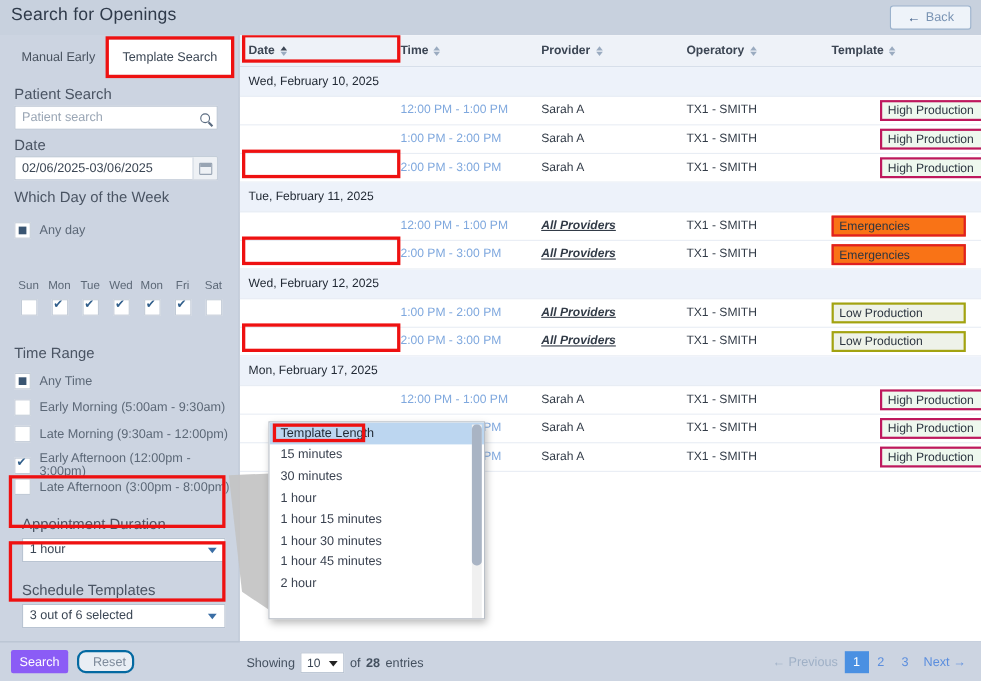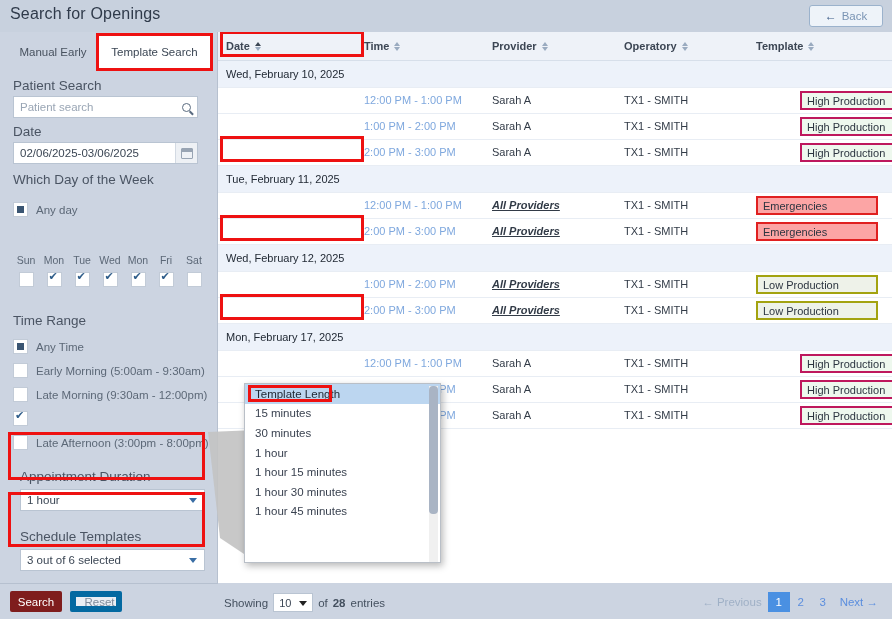--- a/index.html
+++ b/index.html
@@ -129,28 +129,28 @@
     border-right: 4px solid transparent; border-top: 5px solid #3a6ea5;
   }
 
   
   .footerbar {
     position: absolute; left: 0; top: 583px; width: 892px; height: 36px;
     background: #ccd4e1; border-top: 1px solid #b6c0cf;
   }
   .btn-search {
     position: absolute; left: 10px; top: 7px; width: 52px; height: 21px;
-    background: #7f1d1d; color: #fff; font-size: 11.5px;
+    background: #8b5cf6; color: #fff; font-size: 11.5px;
     display: flex; align-items: center; justify-content: center;
     border-radius: 2px; cursor: pointer;
   }
   .btn-reset {
     position: absolute; left: 70px; top: 7px; width: 52px; height: 21px;
     background: #e9eef4; color: #7e8b9b; font-size: 11.5px;
-    border: 6px solid #0369a1; border-radius: 2px;
+    border: 2px solid #0369a1; border-radius: 8px;
     display: flex; align-items: center; justify-content: center; cursor: pointer; padding-left: 7px;
   }
   .foot-right {
     position: absolute; left: 218px; top: 583px; width: 674px; height: 36px;
     background: #ccd4e1;
   }
   .showing {
     position: absolute; left: 6px; top: 10px;
     font-size: 11.5px; color: #44505f;
     display: flex; align-items: center; gap: 5px;
@@ -208,21 +208,21 @@
   .cell.prov-all { font-weight: bold; font-style: italic; text-decoration: underline; }
   .cell.grpdate { font-size: 11px; color: #222a35; top: 7px; left: 8px; }
 
   .badge {
     position: absolute; top: 3px; left: 538px;
     width: 122px; height: 19px;
     display: flex; align-items: center; padding-left: 5px;
     font-size: 11px; color: #2c3540;
   }
   .badge.green { border: 2px solid #be185d; background: #eef8ee; margin-left: 44px; }
-  .badge.red   { border: 2px solid #e02020; background: #fca5a5; }
+  .badge.red   { border: 2px solid #e02020; background: #f97316; }
   .badge.olive { border: 2px solid #a3a310; background: #eef2e9; }
 
   
   .hlg { position: absolute; left: 2px; border: 3px solid #ee1111; height: 26px; pointer-events: none; }
 
   
   .connector {
     position: absolute; left: 196px; top: 430px;
     width: 60px; height: 140px; pointer-events: none;
   }
@@ -334,20 +334,21 @@
     <div class="opt" style="top:331px">
       <span class="cbx"></span>
       <span class="otext">Early Morning (5:00am - 9:30am)</span>
     </div>
     <div class="opt" style="top:355px">
       <span class="cbx"></span>
       <span class="otext">Late Morning (9:30am - 12:00pm)</span>
     </div>
     <div class="opt" style="top:379px">
       <span class="cbx checked"></span>
+      <span class="otext">Early Afternoon (12:00pm - 3:00pm)</span>
     </div>
     <div class="opt" style="top:403px">
       <span class="cbx"></span>
       <span class="otext">Late Afternoon (3:00pm - 8:00pm)</span>
     </div>
 
     <div class="grpbox" style="top:437px">
       <div style="font-size:13.5px;color:#4a5463;margin-bottom:5px">Appointment Duration</div>
       <div class="select">
         <span class="sv">1 hour</span>
@@ -489,20 +490,21 @@
 
   <div class="popup">
     <div id="popup-list">
         <div class="popup-item sel">Template Length</div>
         <div class="popup-item">15 minutes</div>
         <div class="popup-item">30 minutes</div>
         <div class="popup-item">1 hour</div>
         <div class="popup-item">1 hour 15 minutes</div>
         <div class="popup-item">1 hour 30 minutes</div>
         <div class="popup-item">1 hour 45 minutes</div>
+        <div class="popup-item">2 hour</div>
       </div>
     <div class="popup-sb">
         <div class="thumb"></div>
       </div>
   </div>
   <div class="hl-pop"></div>
 
   <div class="footerbar">
     <div class="btn-search">Search</div>
     <div class="btn-reset">Reset</div>

